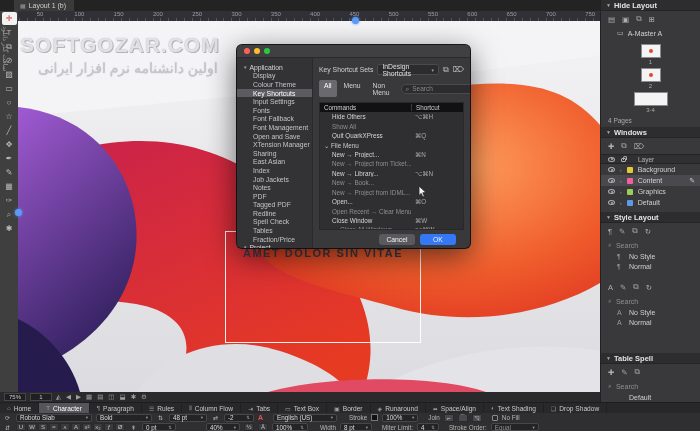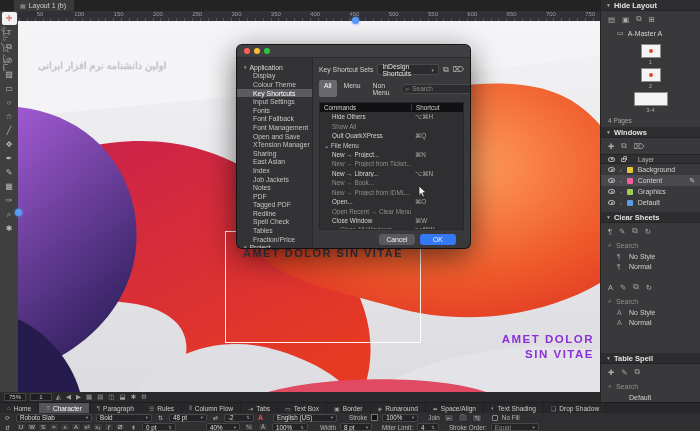--- a/index.html
+++ b/index.html
@@ -23,21 +23,21 @@
   
   #toolcol { position:absolute; left:0; top:11px; width:18px; height:381px; background:#3f3f3f; display:flex; flex-direction:column; align-items:center; padding-top:1px; gap:1px; z-index:20; }
   .tool { width:15px; height:13px; display:flex; align-items:center; justify-content:center; font-size:8px; color:#b9b9b9; border-radius:2px; }
   .tool.sel { background:#f2f2f2; color:#d23a2e; }
   #side-watermark { position:absolute; left:1px; top:26px; writing-mode:vertical-rl; font-size:6.5px; color:rgba(225,225,230,.55); z-index:21; letter-spacing:1px; }
   
   #canvas { position:absolute; left:18px; top:21px; width:582px; height:371px; overflow:hidden; background:#e9e9ec; }
   #artwork { position:absolute; left:0; top:0; }
   #watermark-title { position:absolute; left:2px; top:12px; font-size:21px; font-weight:bold; letter-spacing:1px;
       color:rgba(240,240,243,.82); text-shadow:0 0 1px #9a9aa2, 1px 1px 0 rgba(120,120,128,.5); z-index:3; }
-  #watermark-sub { position:absolute; left:20px; top:39px; font-size:10px; color:rgba(200,200,206,.85); direction:rtl; z-index:3; text-shadow:0 0 1px rgba(120,120,128,.6); }
+  #watermark-sub { position:absolute; left:20px; top:39px; font-size:14px; color:rgba(200,200,206,.85); direction:rtl; z-index:3; text-shadow:0 0 1px rgba(120,120,128,.6); }
   #selection-frame { position:absolute; left:207px; top:210px; width:196px; height:112px; border:1.5px solid rgba(255,255,255,.92); z-index:2; }
   #canvas-heading { position:absolute; left:210px; top:226px; width:190px; text-align:center; font-size:11px; font-weight:bold; letter-spacing:1.5px; color:#3c3c46; z-index:2; }
   #corner-text { position:absolute; right:6px; top:311px; text-align:right; font-size:11.5px; font-weight:bold; letter-spacing:1.5px; color:#8d2fd8; line-height:15px; z-index:2; }
   
   #statusbar { position:absolute; left:0; top:392px; width:600px; height:10px; background:#2a2a2c; display:flex; align-items:center; gap:4px; padding:0 4px; z-index:25; }
   #statusbar .fld { background:#1f1f21; border:1px solid #454547; height:8px; min-width:22px; font-size:6px; color:#c7c7c7; display:flex; align-items:center; justify-content:center; padding:0 2px; }
   #statusbar .sic { font-size:6.5px; color:#9f9f9f; line-height:8px; }
   
   #rightcol { position:absolute; left:600px; top:0; width:100px; height:402px; background:#39393b; border-left:1px solid #222; z-index:20; }
   .phead { height:11px; background:#2d2d2f; border-bottom:1px solid #242426; display:flex; align-items:center; gap:3px; padding:0 5px; font-size:7.5px; font-weight:bold; color:#e3e3e3; }
@@ -201,27 +201,24 @@
       <rect x="0" y="0" width="582" height="371" fill="url(#gBg)"></rect>
       <path d="M0,0 L582,0 L582,34 C400,60 180,78 0,96 Z" fill="#f5f5f7" opacity="0.85"></path>
       <path d="M0,150 C110,98 205,118 268,178 C330,238 370,300 345,371 L150,371 C185,325 168,292 118,283 C68,274 25,286 0,302 Z" fill="url(#gCrim)"></path>
       <path d="M238,224 C244,146 318,80 428,66 C502,57 548,64 582,104 L582,262 C524,296 444,306 376,286 C312,268 252,258 238,224 Z" fill="url(#gOr)"></path>
       <path d="M0,86 C58,92 104,130 116,188 C128,252 96,302 48,332 C32,342 14,350 0,355 Z" fill="url(#gPur)"></path>
       <path d="M0,298 C26,310 52,336 62,371 L0,371 Z" fill="#251b4d"></path>
       <path d="M118,371 C150,330 205,312 262,330 C300,342 322,358 332,371 Z" fill="#dfdfe3"></path>
       <path d="M352,371 C420,330 510,318 582,330 L582,371 Z" fill="#e4e4e8"></path>
       <path d="M250,371 C310,354 420,354 468,371 Z" fill="#e04a62"></path>
     </svg>
+    <div id="watermark-title">SOFTGOZAR.COM</div>
     <div id="watermark-sub">اولین دانشنامه نرم افزار ایرانی</div>
     <div id="selection-frame"></div>
     <div id="canvas-heading">AMET DOLOR SIN VITAE</div>
-    <div id="corner-text">
-      <div>AMET DOLOR</div>
-      <div>SIN VITAE</div>
-    </div>
   </div>
 
   <div id="statusbar">
     <span class="fld">75%</span>
     <span class="fld">1</span>
     <span id="status-icons" style="display:flex;gap:5px;">
         <span class="sic">◭</span>
         <span class="sic">◀</span>
         <span class="sic">▶</span>
         <span class="sic">▦</span>
@@ -301,21 +298,21 @@
           <span class="i-eye"></span>
           <span class="car">›</span>
           <span class="sw" style="background: rgb(90, 154, 230);"></span>
           <span>Default</span>
         </div>
       </div>
 
     <div class="sect-gap"></div>
     <div class="phead">
       <span class="tri">▼</span>
-      <span>Clear Sheets</span>
+      <span>Style Layout</span>
     </div>
     <div class="ptools" id="ps-tools">
         <span>¶</span>
         <span>✎</span>
         <span>⧉</span>
         <span>↻</span>
       </div>
     <div class="searchrow">
       <span class="mag">⌕</span>
       <input placeholder="Search" style="">

